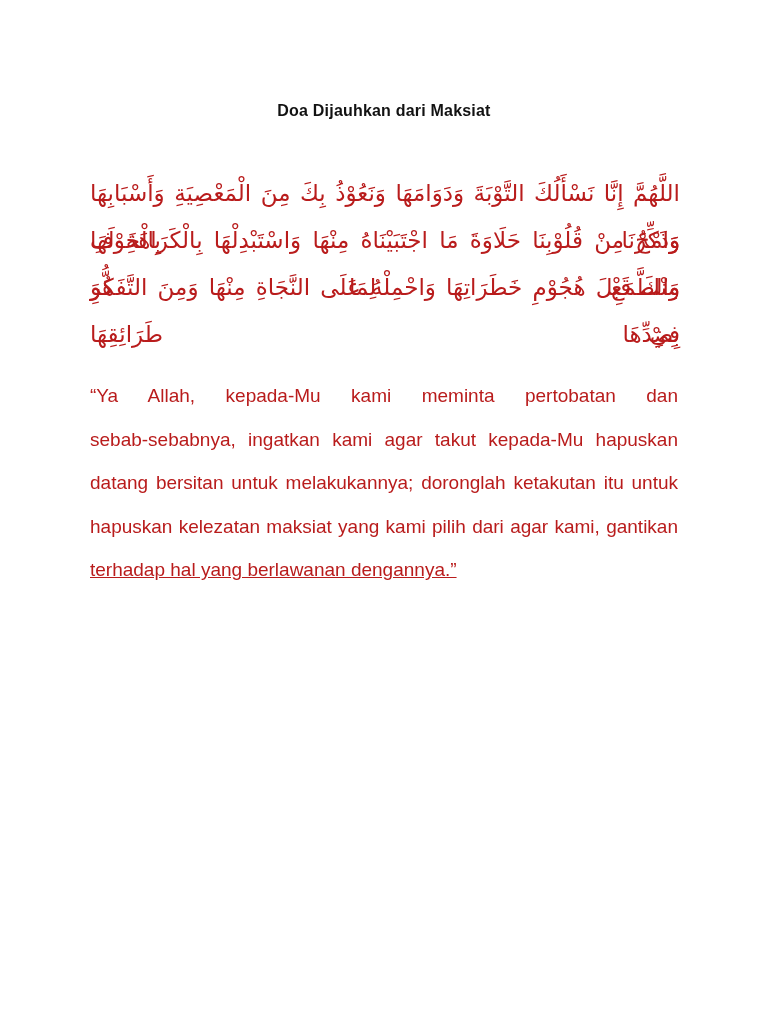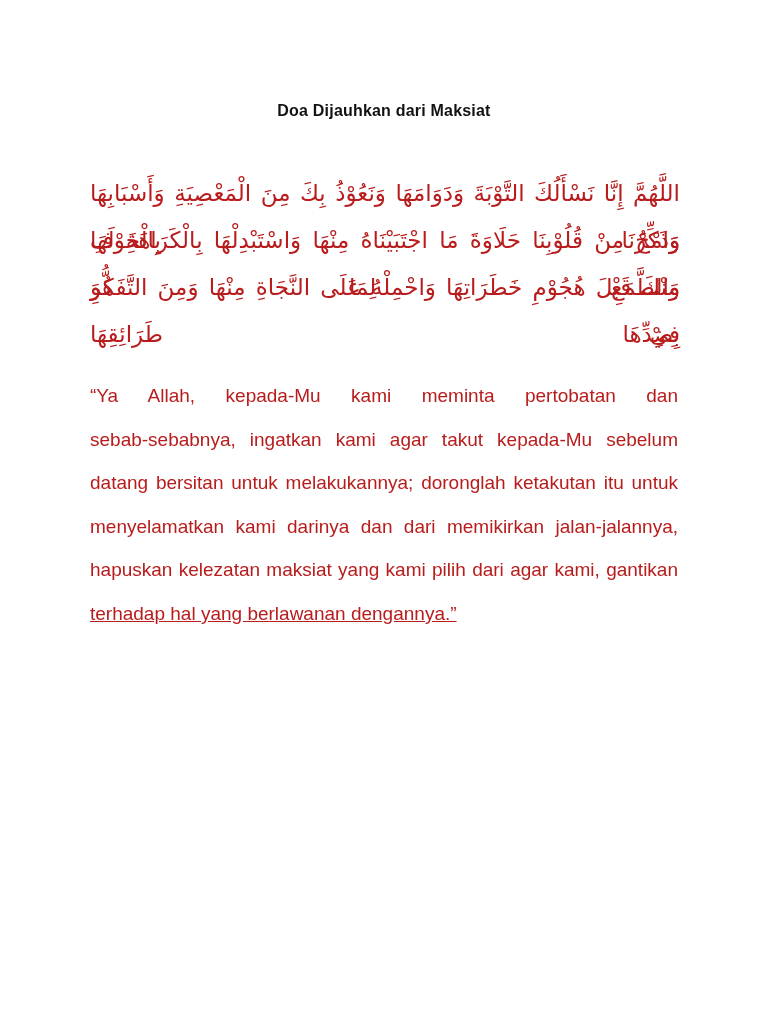--- a/index.html
+++ b/index.html
@@ -78,20 +78,19 @@
 
   <div class="arabic-block" dir="rtl" lang="ar">
     <div class="arabic-line">اللَّهُمَّ إِنَّا نَسْأَلُكَ التَّوْبَةَ وَدَوَامَهَا وَنَعُوْذُ بِكَ مِنَ الْمَعْصِيَةِ وَأَسْبَابِهَا وَذَكِّرْنَا بِالْخَوْفِ</div>
     <div class="arabic-line">وَامْحُ مِنْ قُلُوْبِنَا حَلَاوَةَ مَا اجْتَبَيْنَاهُ مِنْهَا وَاسْتَبْدِلْهَا بِالْكَرَاهَةِ لَهَا وَالطَّمَعِ لِمَا هُوَ</div>
     <div class="arabic-line">مِنْكَ قَبْلَ هُجُوْمِ خَطَرَاتِهَا وَاحْمِلْهُ عَلَى النَّجَاةِ مِنْهَا وَمِنَ التَّفَكُّرِ فِيْ طَرَائِقِهَا</div>
     <div class="arabic-line last">بِضِدِّهَا</div>
   </div>
 
   <div class="translation-block" lang="id">
     <div class="translation-line">“Ya Allah, kepada-Mu kami meminta pertobatan dan</div>
-    <div class="translation-line">sebab-sebabnya, ingatkan kami agar takut kepada-Mu sebelum</div>
+    <div class="translation-line">sebab-sebabnya, ingatkan kami agar takut kepada-Mu hapuskan</div>
     <div class="translation-line">datang bersitan untuk melakukannya; doronglah ketakutan itu untuk</div>
-    <div class="translation-line">menyelamatkan kami darinya dan dari memikirkan jalan-jalannya,</div>
     <div class="translation-line">hapuskan kelezatan maksiat yang kami pilih dari agar kami, gantikan</div>
     <div class="translation-line last">terhadap hal yang berlawanan dengannya.”</div>
   </div>
 
 </div>
 
 </body></html>

